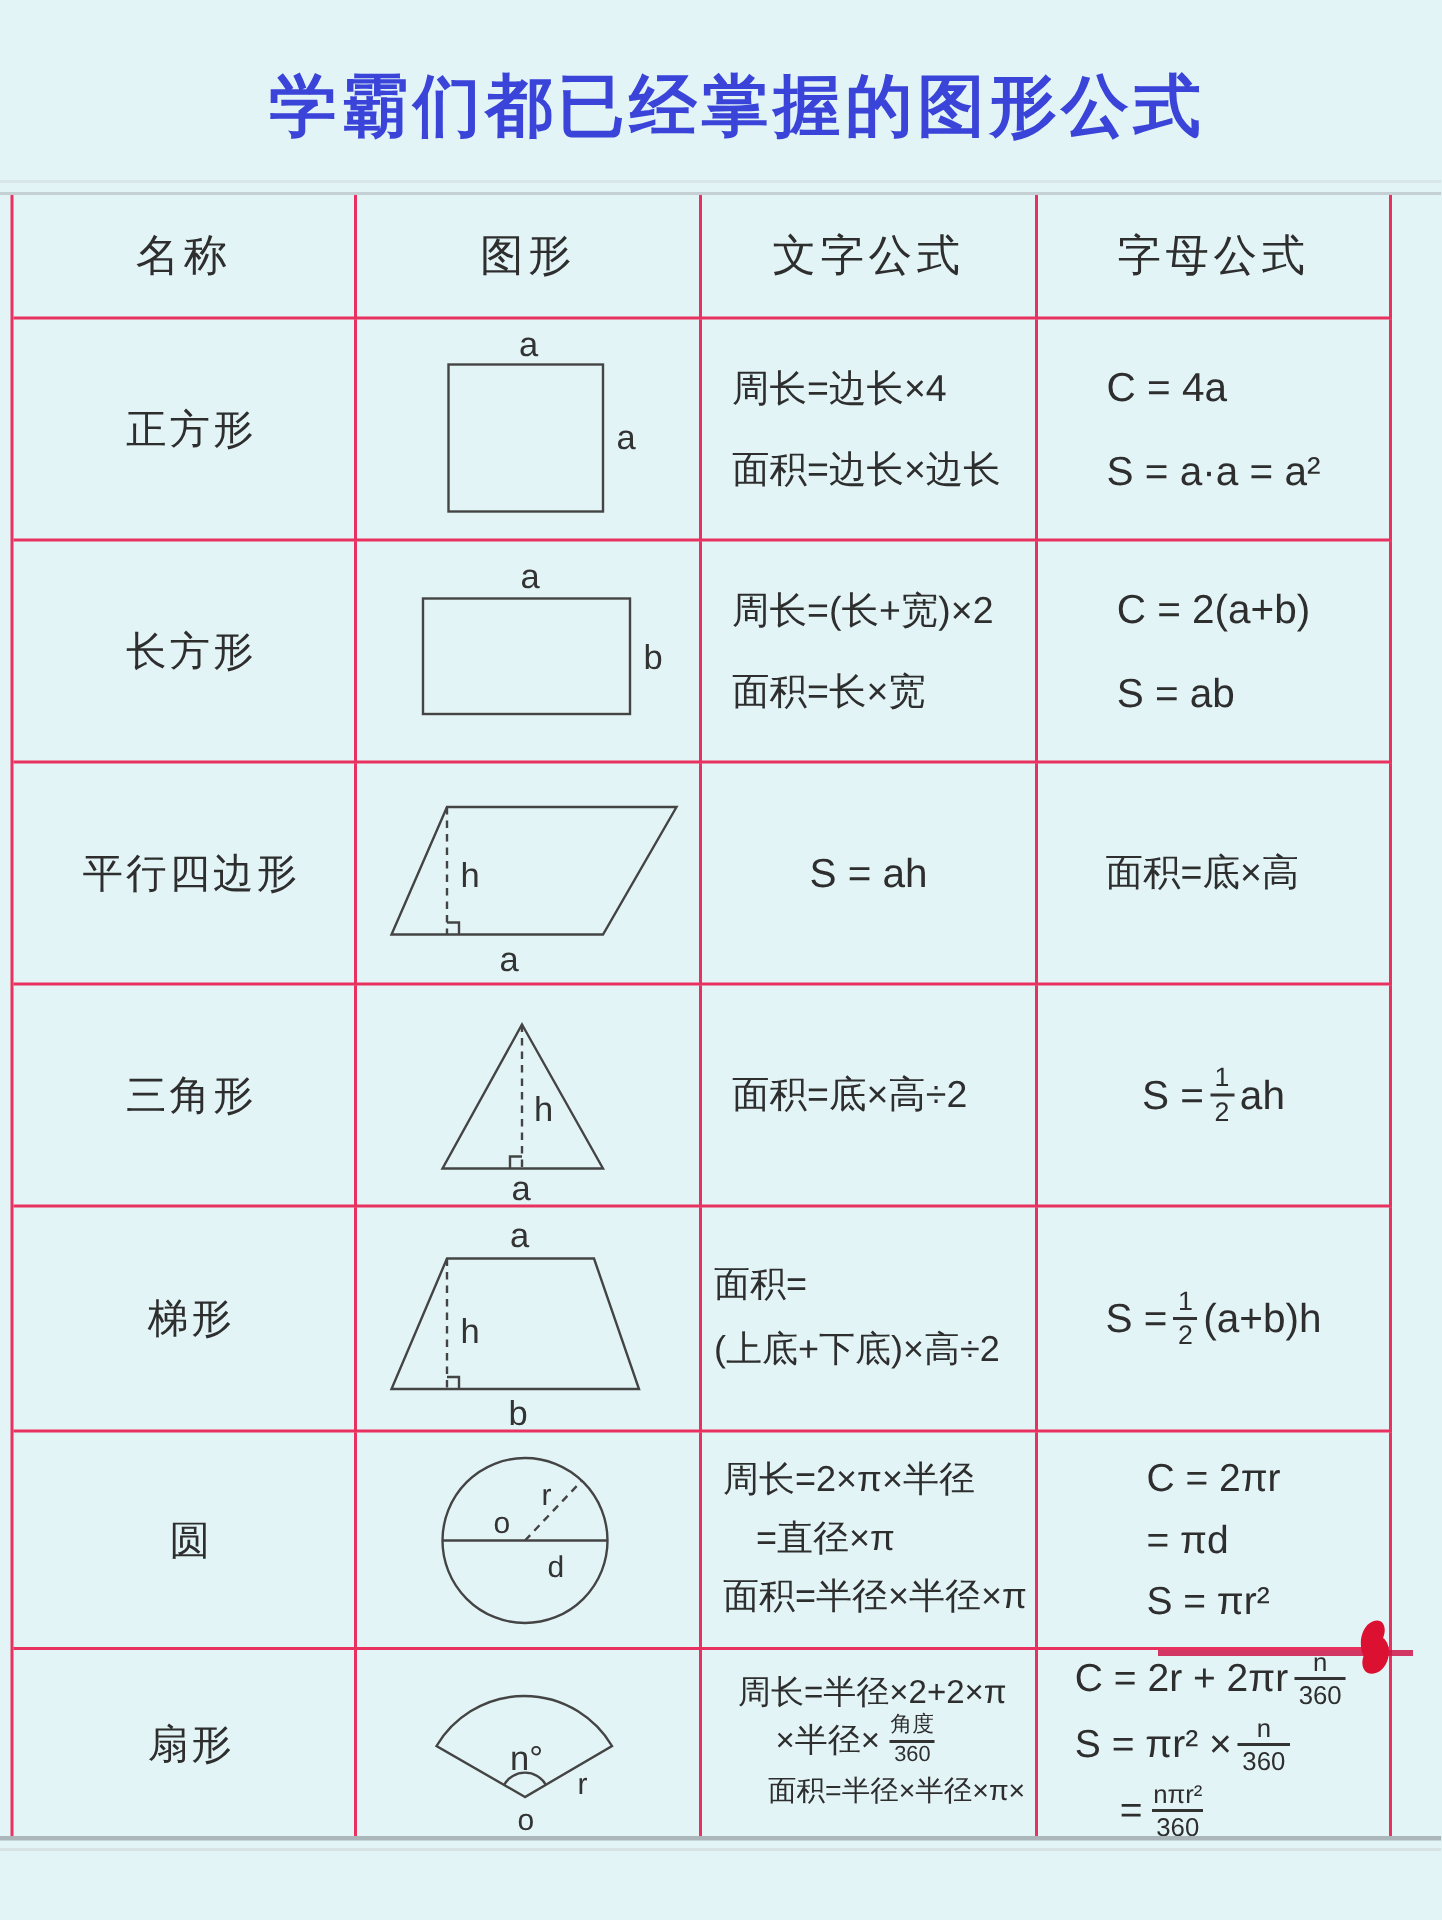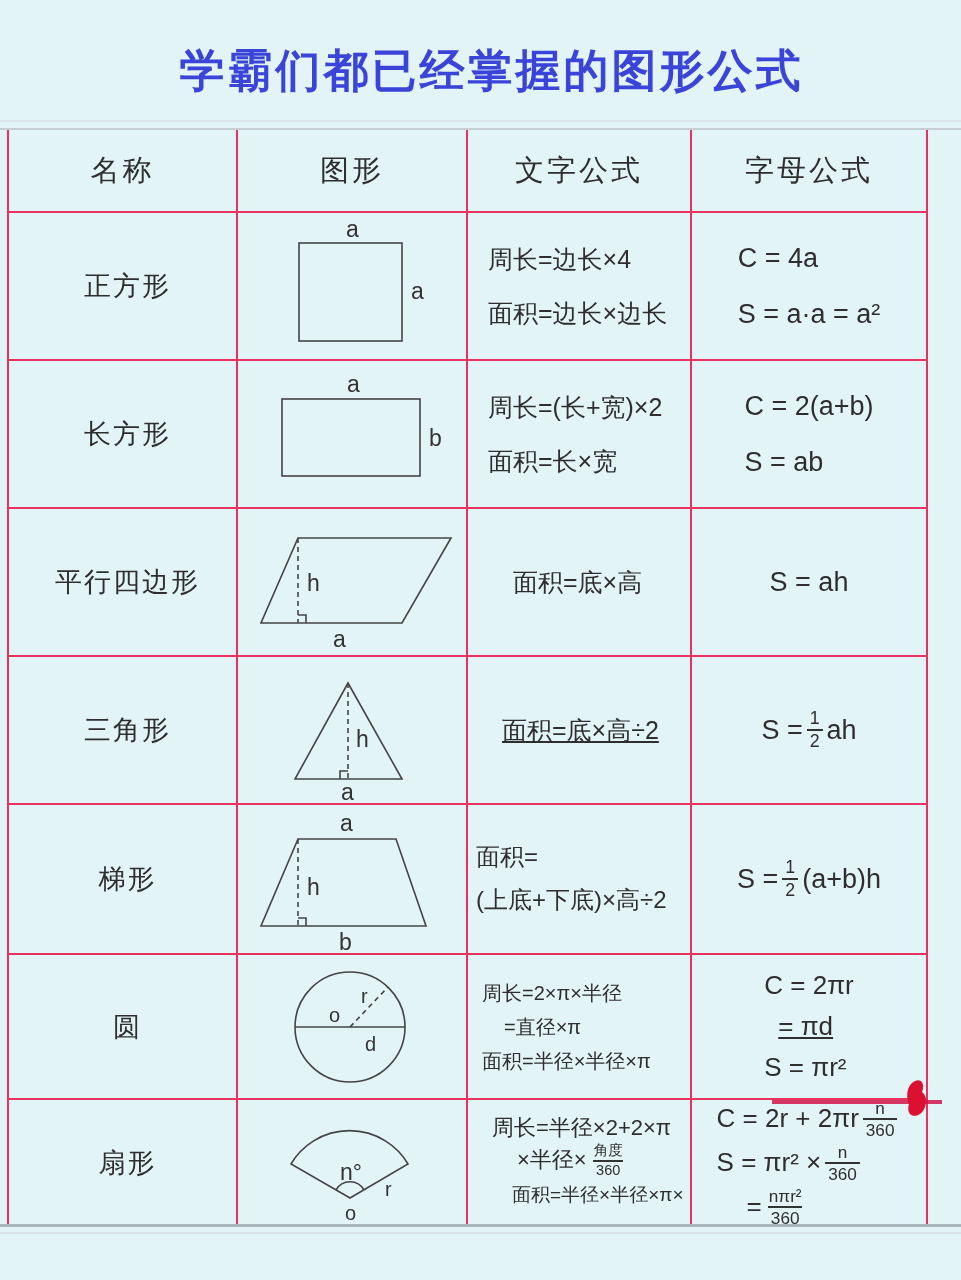--- a/index.html
+++ b/index.html
@@ -18,28 +18,28 @@
         grid-template-rows:83px 148px 148px 148px 148px 150px 145px 125px;
         border-left:2px solid #e8315e;}
   .cell{border-right:2px solid #e8315e;border-bottom:2px solid #e8315e;
         display:flex;align-items:center;justify-content:center;position:relative;overflow:hidden;}
   .cell.nb{border-bottom:none;}
   .c-head{font-size:29px;letter-spacing:3px;font-weight:500;}
   .c-name{font-size:27px;letter-spacing:2px;padding-left:10px;}
   .c-text{justify-content:flex-start;padding-left:20px;font-size:25px;}
   .c-text.tight{padding-left:8px;font-size:24px;}
   .c-text.small{padding-left:24px;font-size:22px;}
-  .c-text.mid{padding-left:14px;font-size:20px;}
+  .c-text.mid{padding-left:14px;font-size:24px;}
   .c-letter{font-size:27px;}
   .c-letter.mid{font-size:26px;}
   .fgroup{display:flex;flex-direction:column;align-items:flex-start;}
   .g24{gap:24px;} .g14{gap:14px;} .g10{gap:10px;} .g4{gap:4px;} .g2{gap:2px;}
   .fline{line-height:1.2;white-space:nowrap;display:flex;align-items:center;}
   .fline.fs19{font-size:19px;margin-left:20px;}
-  .ind14{margin-left:14px;text-decoration:underline;} .ind25{margin-left:25px;} .ind35{margin-left:22px;} .ind30{margin-left:30px;}
+  .ind14{} .ind25{margin-left:25px;} .ind35{margin-left:22px;} .ind30{margin-left:30px;}
   .frac{display:inline-flex;flex-direction:column;align-items:center;line-height:1.05;
         font-size:0.66em;margin:0 4px;vertical-align:middle;}
   .frac .num{padding:0 3px 1px;}
   .frac .den{border-top:2px solid #333;padding:1px 3px 0;}
   svg{display:block;}
   svg text{font-family:"Liberation Sans","DejaVu Sans",sans-serif;fill:#333;font-size:23px;}
   svg text.sm{font-size:20px;}
   .shape-stroke{stroke:#444;stroke-width:1.6;fill:none;}
   .redmark{position:absolute;left:902px;top:1078px;}
   .redseg{position:absolute;left:772px;top:1100px;width:170px;height:4px;background:#cf1448;opacity:.85;}
@@ -136,31 +136,31 @@
       </div>
     <div class="cell c-shape">
       <svg width="227" height="146" viewBox="0 0 227 146">
         <polygon points="59,29 212,29 163,114 22,114" class="shape-stroke"></polygon>
         <line x1="59" y1="29" x2="59" y2="114" class="shape-stroke" stroke-dasharray="5 4"></line>
         <path d="M59 106 L67 106 L67 114" class="shape-stroke"></path>
         <text x="68" y="82">h</text>
         <text x="94" y="138">a</text>
       </svg>
     </div>
+    <div class="cell c-letter">
+      <div class="fgroup">
+        <div class="fline">
+            <span>S = ah</span>
+          </div>
+      </div>
+    </div>
     <div class="cell c-text">
       <div class="fgroup">
         <div class="fline ind25">
             <span>面积=底×高</span>
-          </div>
-      </div>
-    </div>
-    <div class="cell c-letter">
-      <div class="fgroup">
-        <div class="fline">
-            <span>S = ah</span>
           </div>
       </div>
     </div>
 
     <div class="cell c-name">
         <span>三角形</span>
       </div>
     <div class="cell c-shape">
       <svg width="227" height="146" viewBox="0 0 227 146">
         <polygon points="109,26 163,122 56,122" class="shape-stroke"></polygon>

